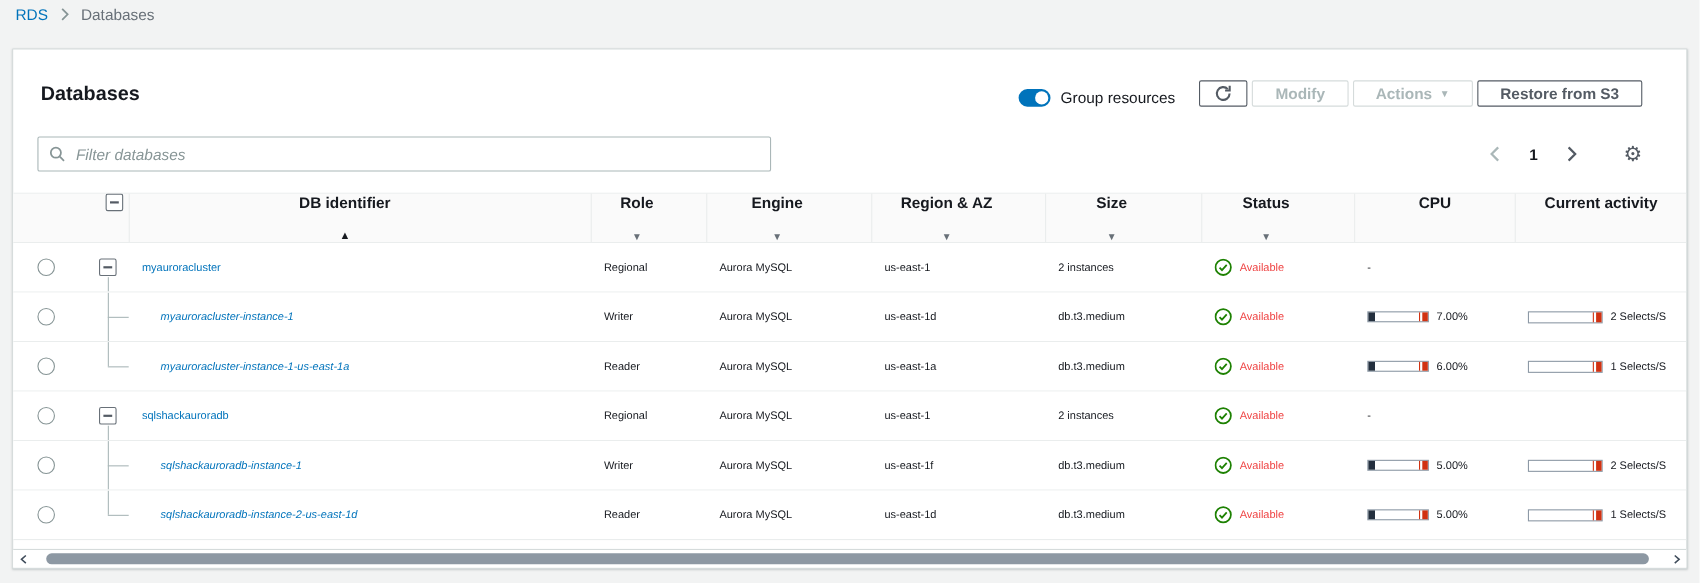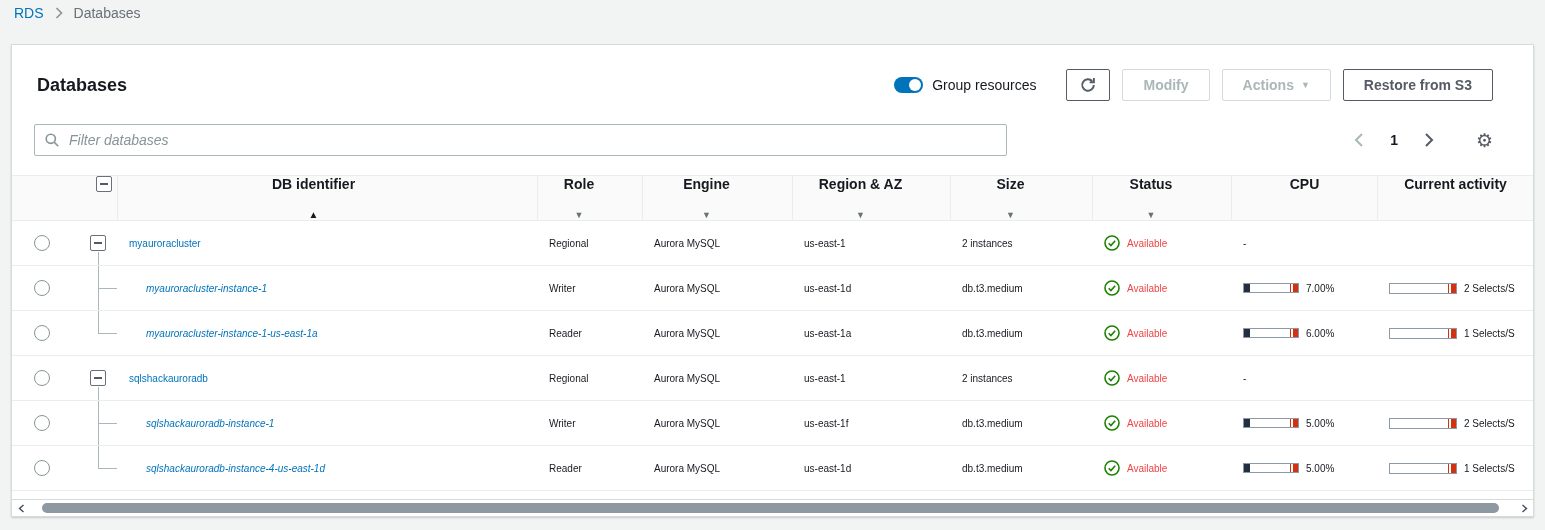--- a/index.html
+++ b/index.html
@@ -13,37 +13,37 @@
   .breadcrumb a { color: #0073bb; text-decoration: none; }
   .breadcrumb .crumb-current { color: #687078; }
   
   .panel {
     position: absolute; top: 44px; left: 11px; right: 11px; bottom: 13px;
     background: #fff; border: 1px solid #d5dbdb; border-radius: 1px;
     box-shadow: 0 1px 2px rgba(0,28,36,.18);
   }
   .panel-header { position: absolute; top: 0; left: 0; right: 0; height: 74px; display: flex; align-items: center; padding: 6px 40px 0 25px; }
   .panel-title { font-size: 18px; font-weight: 700; }
-  .controls { margin-left: auto; display: flex; align-items: center; gap: 12px; }
+  .controls { margin-left: auto; display: flex; align-items: flex-end; gap: 4px; }
   .toggle-group { display: flex; align-items: center; gap: 9px; margin-right: 18px; }
   .toggle { width: 29px; height: 16px; border-radius: 8px; background: #0073bb; position: relative; display: inline-block; cursor: pointer; }
   .toggle .knob { position: absolute; right: 2px; top: 2px; width: 12px; height: 12px; border-radius: 50%; background: #fff; }
   .btn {
-    height: 32px; display: inline-flex; align-items: center; gap: 7px; padding: 0 20px;
+    height: 24px; display: inline-flex; align-items: center; gap: 7px; padding: 0 20px;
     background: #fff; border: 1px solid #545b64; border-radius: 2px;
     color: #545b64; font-weight: 700; font-size: 14px; cursor: pointer; white-space: nowrap;
     font-family: inherit;
   }
   .btn.disabled { color: #aab7b8; border-color: #d5dbdb; cursor: default; }
   .btn.primary { background: #ec7211; border-color: #ec7211; color: #fff; }
   .btn.icon-only { padding: 0 13px; }
   .caret-down { font-size: 9px; line-height: 1; }
   
   .filter-row { position: absolute; top: 72px; left: 22px; right: 40px; height: 46px; display: flex; align-items: center; }
-  .search-box { position: relative; width: 973px; }
+  .search-box { position: relative; width: 667px; }
   .search-box svg { position: absolute; left: 10px; top: 8px; }
   .search-input {
     width: 100%; height: 32px; border: 1px solid #aab7b8; border-radius: 2px;
     padding: 0 10px 0 34px; font-size: 14px; color: #16191f; background: #fff; font-family: inherit;
   }
   .search-input::placeholder { color: #879596; font-style: italic; }
   .pagination { margin-left: auto; display: flex; align-items: center; gap: 24px; }
   .page-btn { background: none; border: none; cursor: pointer; display: flex; align-items: center; padding: 2px; }
   .page-num { font-weight: 700; }
   .gear { margin-left: 16px; font-size: 19px; color: #545b64; background: none; border: none; cursor: pointer; line-height: 1; }
@@ -352,21 +352,21 @@
 
     <div class="row">
       <div class="cell c-radio">
           <span class="radio"></span>
         </div>
       <div class="cell c-exp expander-cell">
         <span class="tree-v half"></span>
         <span class="tree-h"></span>
       </div>
       <div class="cell c-db child">
-          <a href="#" class="dblink">sqlshackauroradb-instance-4-us-east-1d</a>
+          <a href="#" class="dblink">sqlshackauroradb-instance-2-us-east-1d</a>
         </div>
       <div class="cell">Reader</div>
       <div class="cell">Aurora MySQL</div>
       <div class="cell">us-east-1d</div>
       <div class="cell">db.t3.medium</div>
       <div class="cell c-status">
         <svg width="16" height="16" viewBox="0 0 16 16">
             <circle cx="8" cy="8" r="7" fill="none" stroke="#1d8102" stroke-width="1.6"></circle>
             <path d="M4.7 8.3l2.2 2.3 4.3-4.8" fill="none" stroke="#1d8102" stroke-width="1.6"></path>
           </svg>

